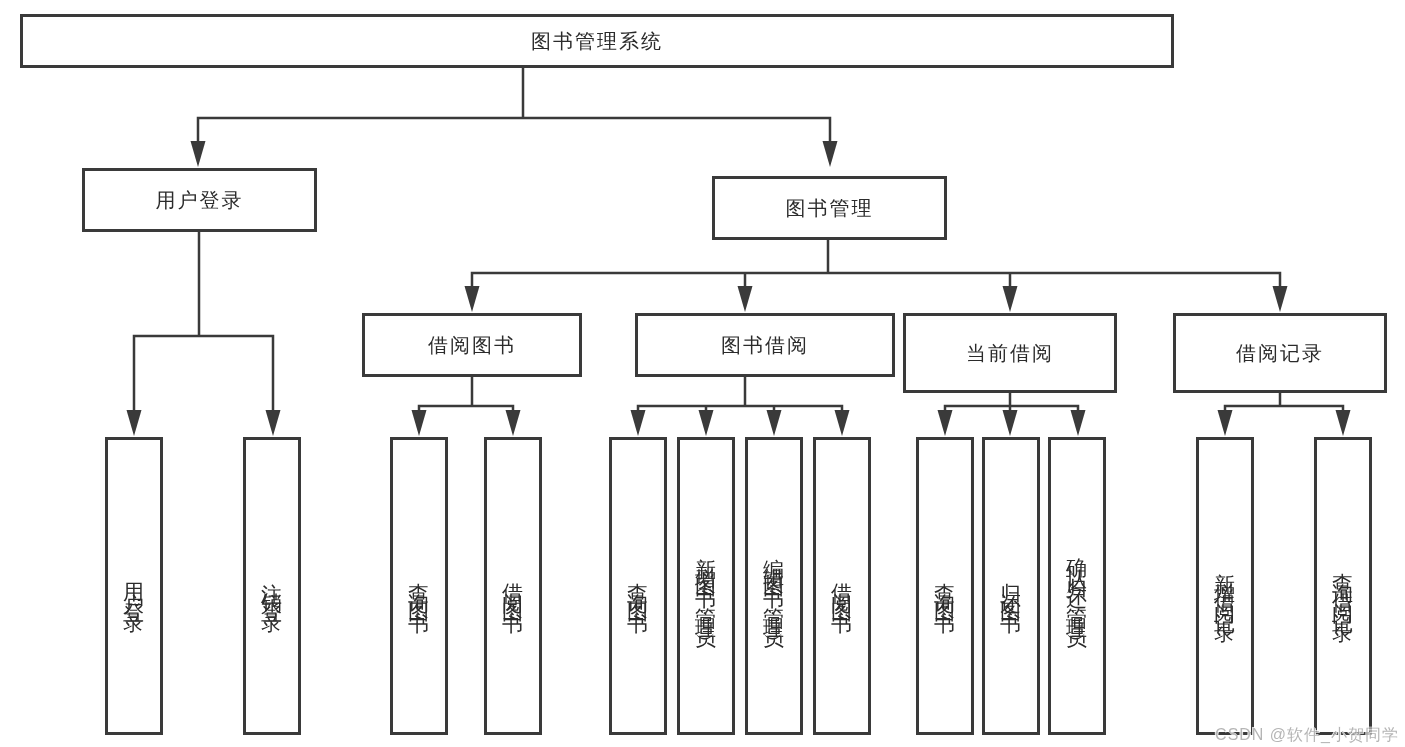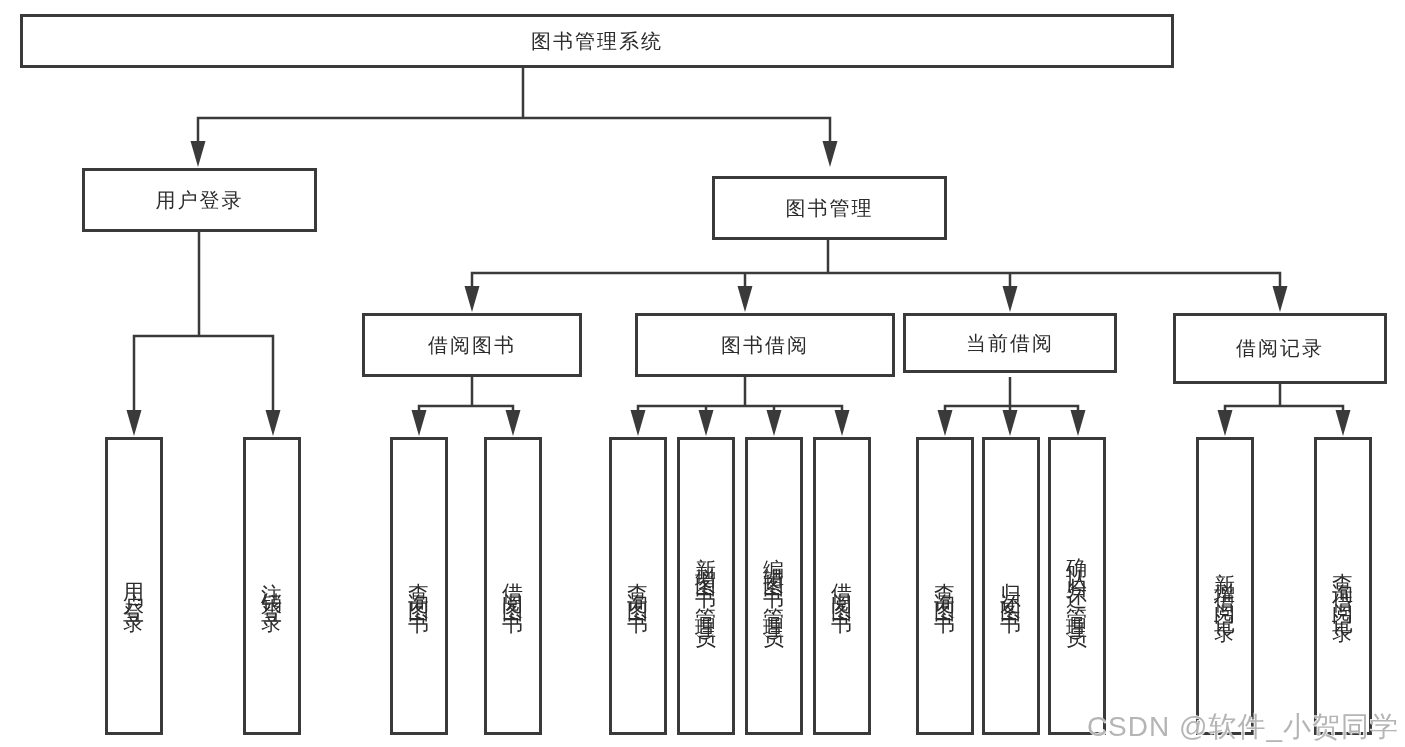--- a/index.html
+++ b/index.html
@@ -11,21 +11,21 @@
   .node{
     position:absolute;box-sizing:border-box;background:#fff;border:3px solid #3a3a3a;
     display:flex;align-items:center;justify-content:center;
   }
   .h-label{font-size:20px;letter-spacing:2px;white-space:nowrap;}
   .leaf{width:58px;top:437px;height:298px;}
   .v-label{
     writing-mode:vertical-rl;font-size:21px;letter-spacing:10px;line-height:1;white-space:nowrap;
   }
   .watermark{
-    position:absolute;right:6px;bottom:1px;z-index:5;font-size:28px;letter-spacing:1px;
+    position:absolute;right:6px;bottom:1px;z-index:5;font-size:16px;letter-spacing:1px;
     color:#b5b5b5;text-shadow:1px 1px 0 rgba(255,255,255,.85),-1px -1px 0 rgba(255,255,255,.85);
     white-space:nowrap;
     margin-left:17px;
   }
 </style>
 </head>
 <body>
 
 <div class="canvas">
 
@@ -72,24 +72,24 @@
   <div class="node" style="left:712px;top:176px;width:235px;height:64px;">
     <span class="h-label">图书管理</span>
   </div>
 
   <div class="node" style="left:362px;top:313px;width:220px;height:64px;">
     <span class="h-label">借阅图书</span>
   </div>
   <div class="node" style="left:635px;top:313px;width:260px;height:64px;">
     <span class="h-label">图书借阅</span>
   </div>
-  <div class="node" style="left:903px;top:313px;width:214px;height:60px;">
+  <div class="node" style="left:903px;top:313px;width:214px;height:80px;">
     <span class="h-label">当前借阅</span>
   </div>
-  <div class="node" style="left:1173px;top:313px;width:214px;height:71px;">
+  <div class="node" style="left:1173px;top:313px;width:214px;height:80px;">
     <span class="h-label">借阅记录</span>
   </div>
 
   <div class="node leaf" style="left:105px;">
     <span class="v-label">用户登录</span>
   </div>
   <div class="node leaf" style="left:243px;">
     <span class="v-label">注销登录</span>
   </div>
   <div class="node leaf" style="left:390px;">

